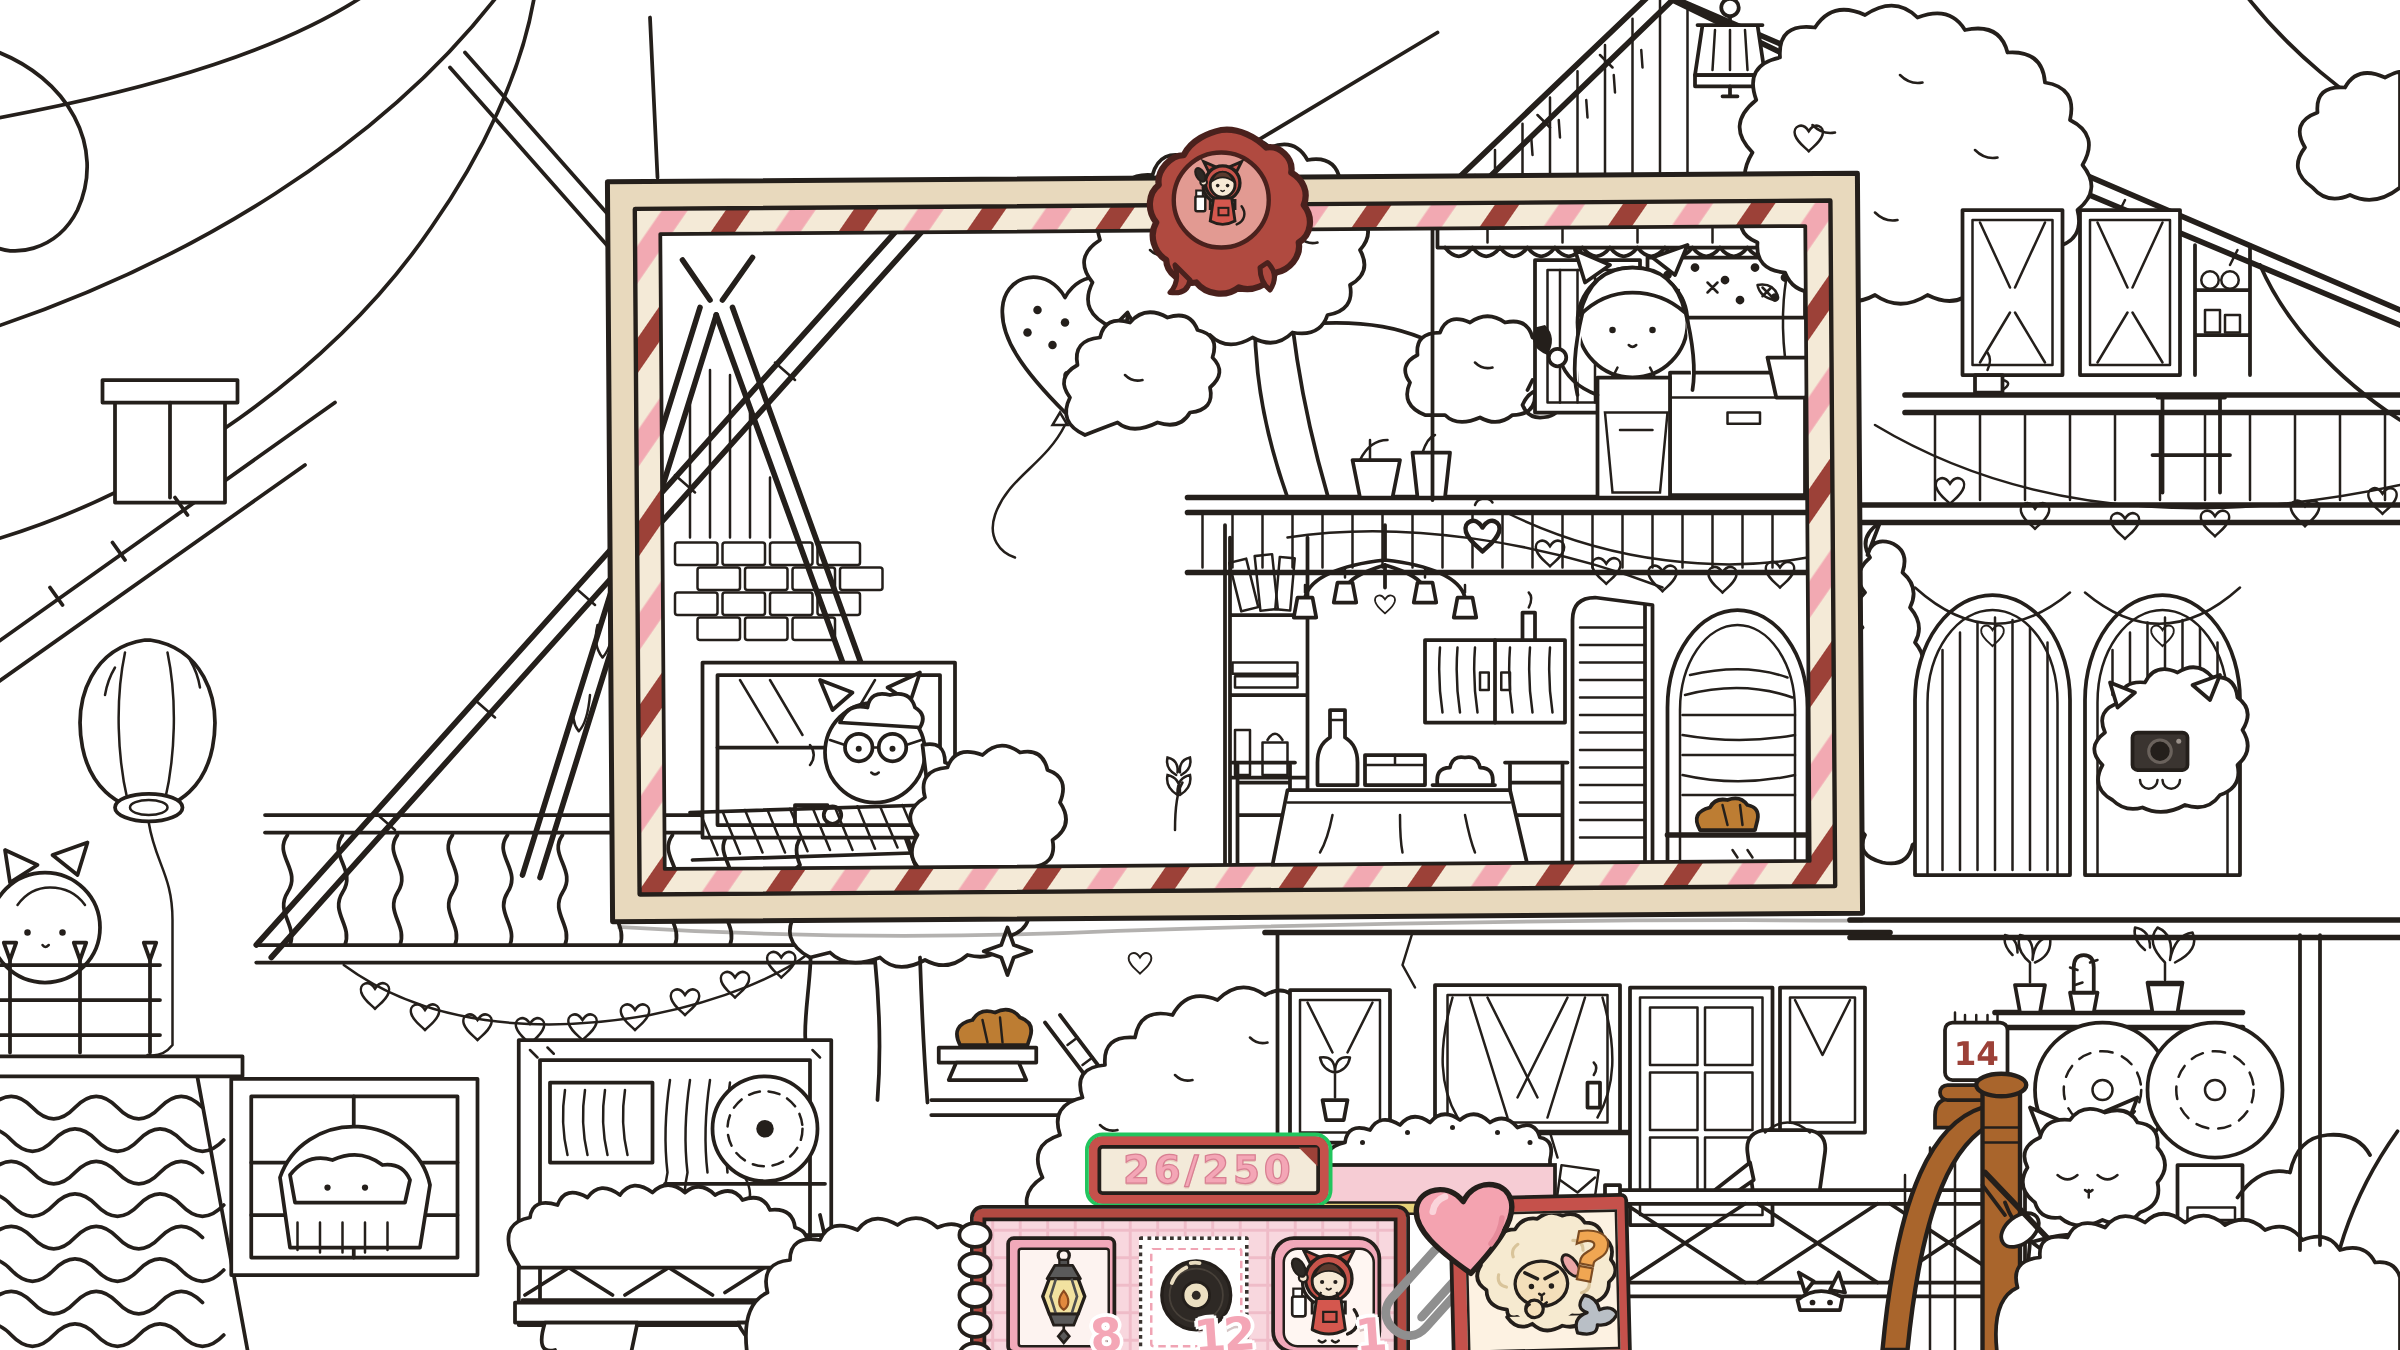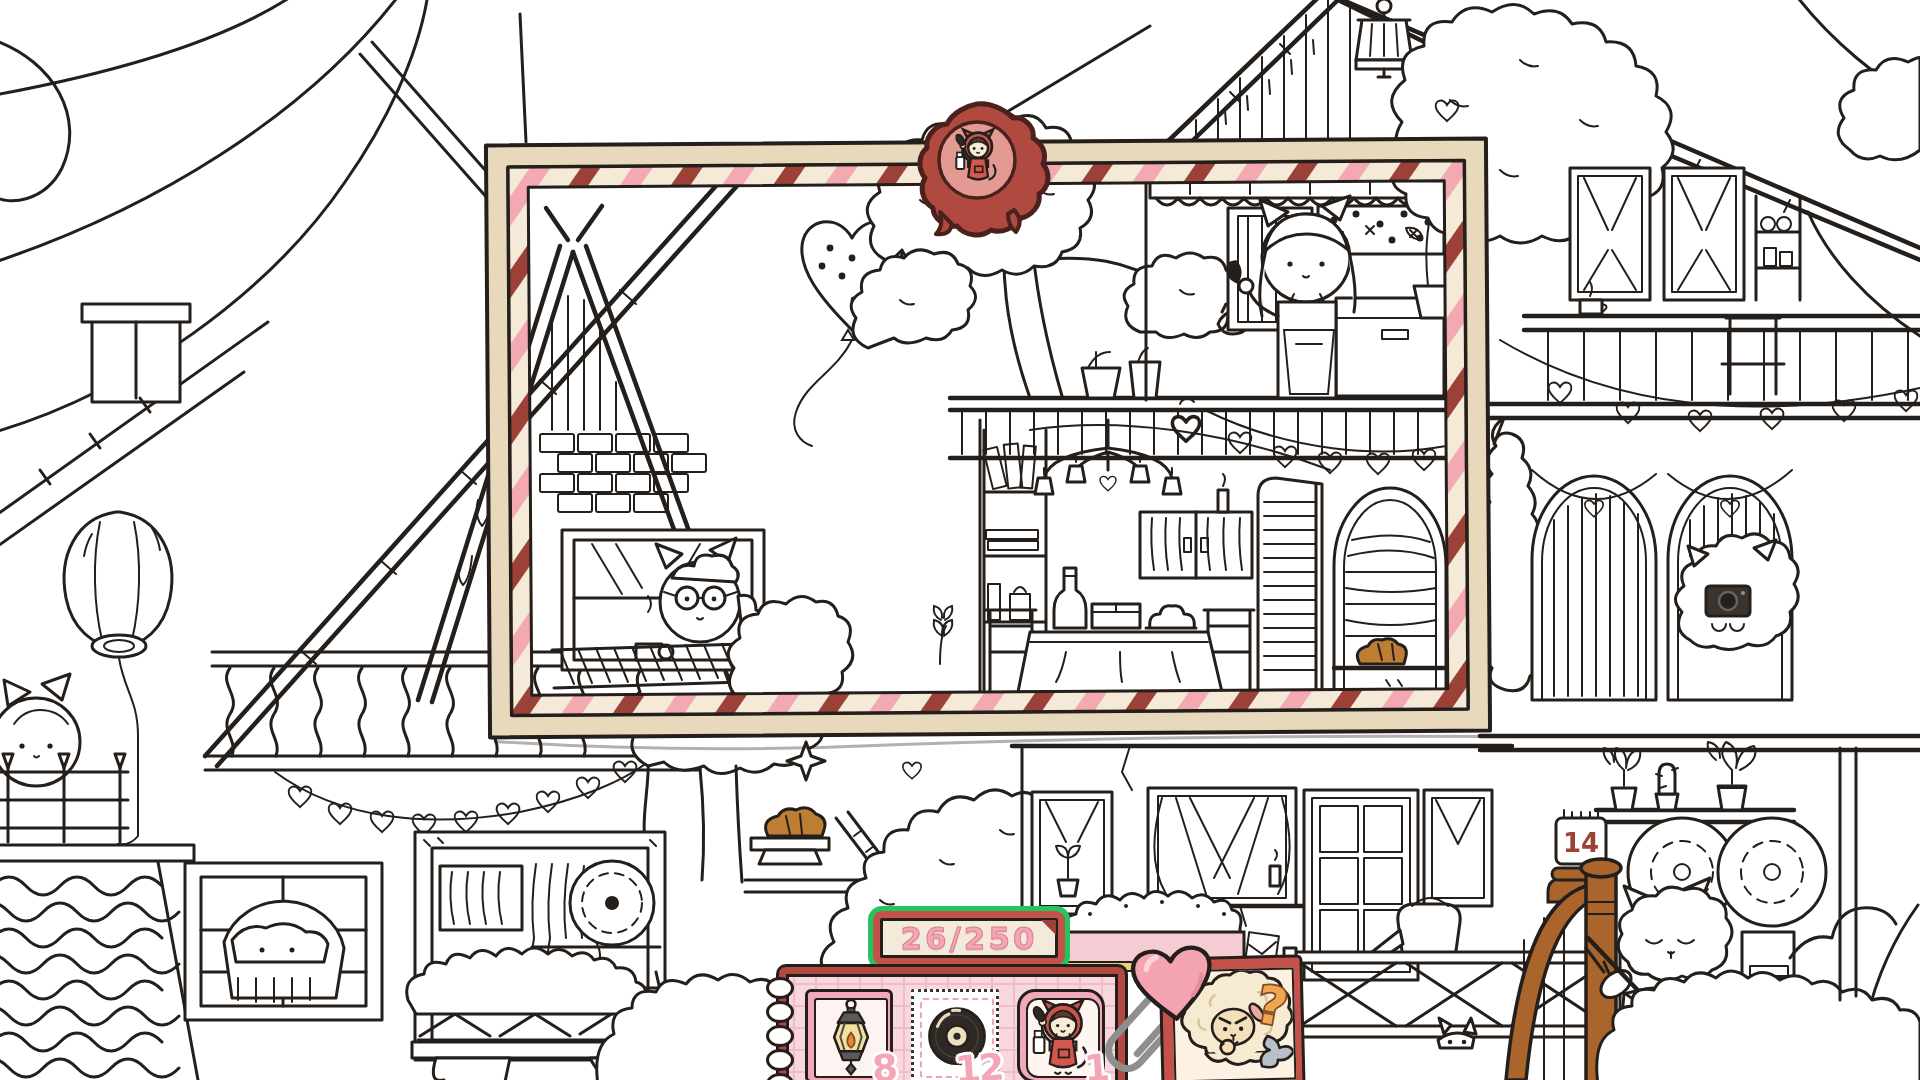--- a/index.html
+++ b/index.html
@@ -11,21 +11,21 @@
   
   #scene-art{position:absolute;left:0;top:0;z-index:1;}
   .k{fill:none;stroke:#241f1b;stroke-width:3;stroke-linecap:round;stroke-linejoin:round;}
   .K{fill:none;stroke:#241f1b;stroke-width:4.5;stroke-linecap:round;stroke-linejoin:round;}
   .kf{fill:#ffffff;stroke:#241f1b;stroke-width:3;stroke-linecap:round;stroke-linejoin:round;}
   .kt{fill:none;stroke:#241f1b;stroke-width:2;stroke-linecap:round;}
   
   #frame-art{position:absolute;left:0;top:0;z-index:5;pointer-events:none;}
   
   .counter{left:868px;top:906px;width:192px;height:54px;z-index:10;
-    background:#f3ead9;border:5px solid #22c55e;border-radius:14px;
+    background:#f3ead9;border:3px solid #22c55e;border-radius:14px;
     box-shadow:inset 0 0 0 7px #c5514b, inset 0 0 0 10px #241f1b;
     display:flex;align-items:center;justify-content:center;}
   .counter .fold{position:absolute;top:9px;right:9px;width:0;height:0;
     border-top:15px solid #9c4138;border-left:15px solid transparent;}
   .counter-label{font-size:31px;font-weight:800;letter-spacing:3px;color:#f4a6b6;
     text-shadow:0 2px 0 #e6c9bb; -webkit-text-stroke:1px #d87f92;}
   .tray{left:776px;top:964px;width:352px;height:130px;z-index:10;
     background:
       linear-gradient(#efbcc8 2px,transparent 2px),
       linear-gradient(90deg,#efbcc8 2px,transparent 2px),#f8d7de;

